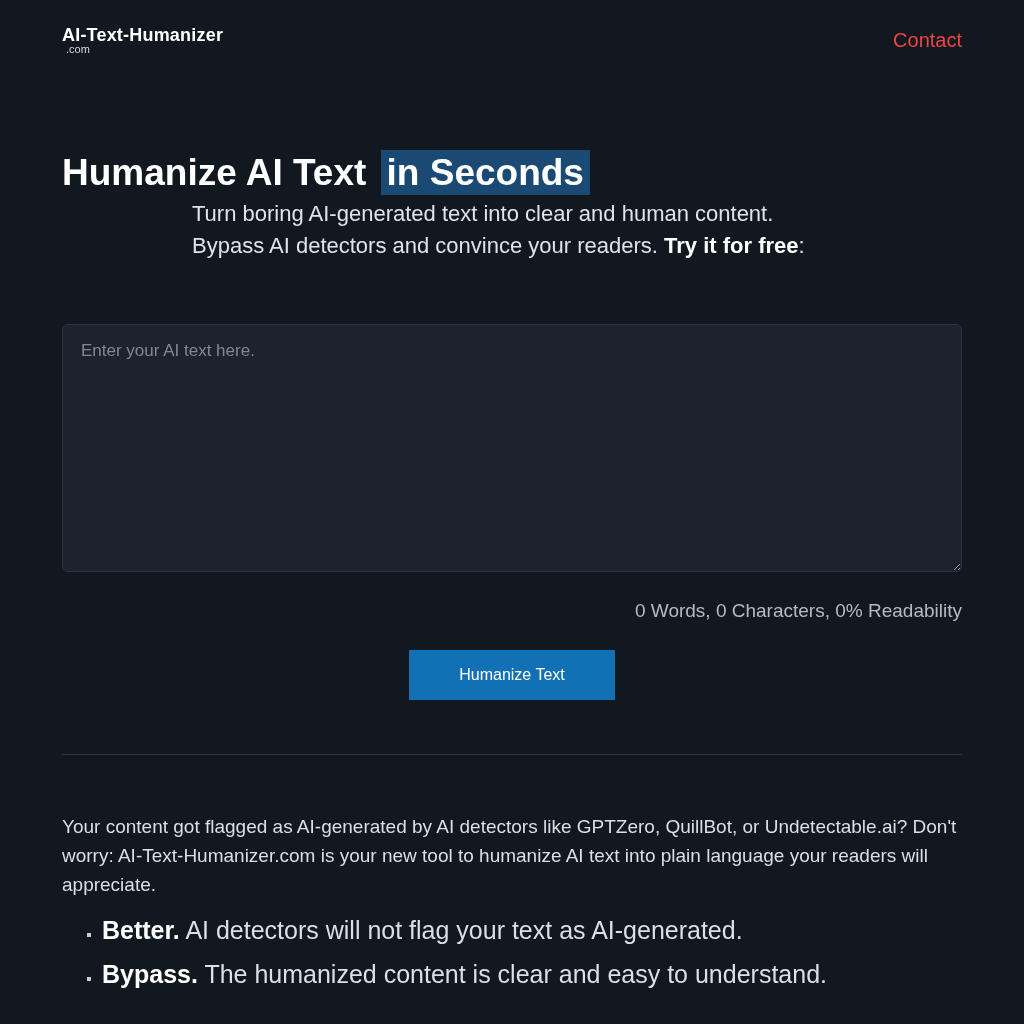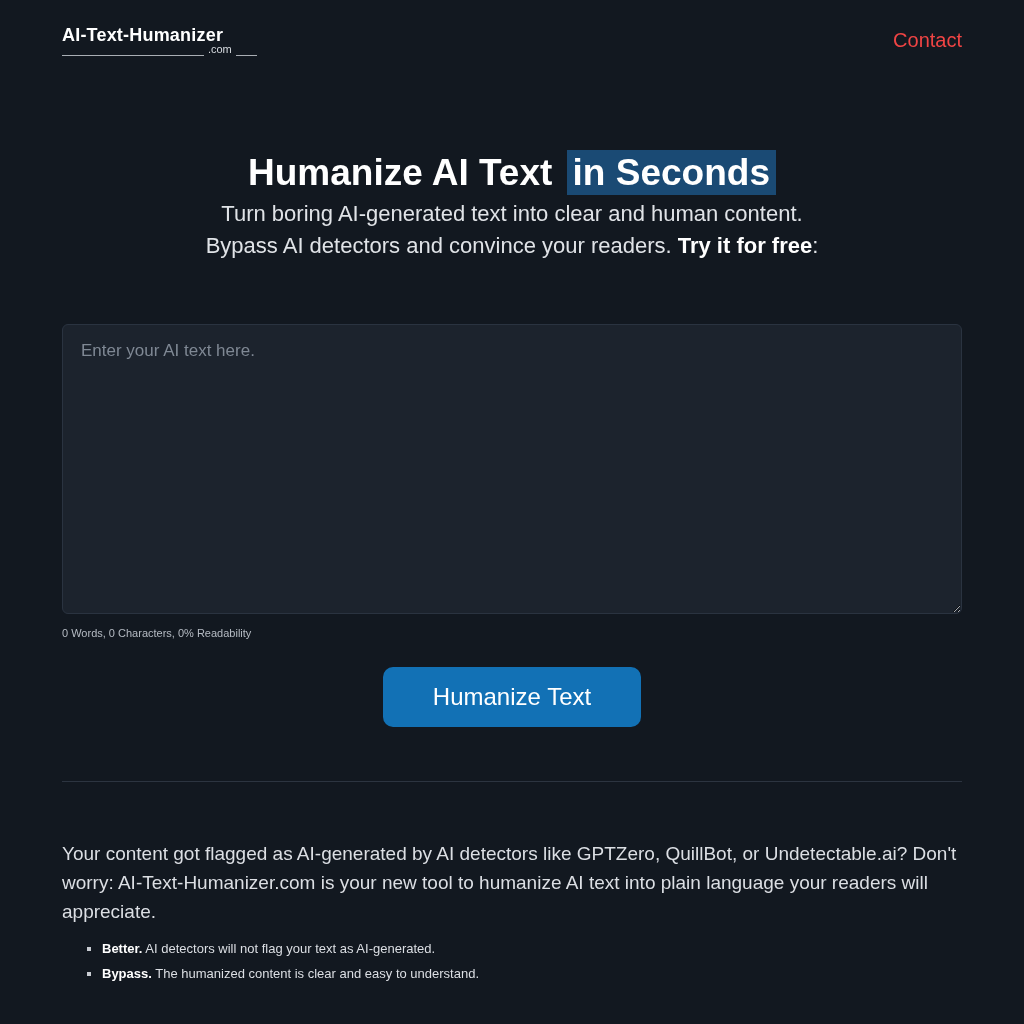--- a/index.html
+++ b/index.html
@@ -28,23 +28,24 @@
     align-items: flex-start;
     color: #fff;
   }
   .logo-main {
     font-size: 18px;
     font-weight: 600;
     letter-spacing: 0.2px;
   }
   .logo-line {
     display: flex;
-    align-items: flex-end;
+    align-items: flex-start;
     width: 195px;
     margin-top: -2px;
+    flex-direction: column;
   }
   .logo-hr {
     flex: 1;
     height: 1px;
     background: #cfd4da;
     opacity: 0.8;
   }
   .logo-sub {
     font-size: 11px;
     color: #d7dbe0;
@@ -55,21 +56,21 @@
   .nav-link {
     font-size: 20px;
     color: #ef4444;
     cursor: pointer;
   }
   .container {
     width: 900px;
     margin: 0 auto;
   }
   .hero {
-    text-align: center;
+    text-align: left;
     padding-top: 92px;
   }
   .hero h1 {
     font-size: 37px;
     font-weight: 700;
     color: #fff;
     display: inline-block;
   }
   .hero h1 .highlight {
     background: #1a4a74;
@@ -82,50 +83,50 @@
     color: #e0e3e7;
     max-width: 640px;
     margin: 4px auto 0 auto;
   }
   .hero .sub strong { color: #fff; font-weight: 700; }
   .input-area {
     margin-top: 62px;
   }
   textarea {
     width: 100%;
-    height: 290px;
+    height: 248px;
     background: #1c232d;
     border: 1px solid #2a3340;
     border-radius: 6px;
     color: #e8eaed;
     font-size: 17px;
     font-family: Arial, Helvetica, sans-serif;
     padding: 16px 18px;
     resize: vertical;
     outline: none;
   }
   textarea::placeholder { color: #7f8894; }
   .counter {
-    text-align: left;
-    font-size: 11px;
+    text-align: right;
+    font-size: 19px;
     color: #b5bbc3;
-    margin-top: 9px;
+    margin-top: 24px;
   }
   .cta-row {
     text-align: center;
     margin-top: 28px;
   }
   .cta-btn {
     display: inline-block;
     background: #1271b5;
     color: #fff;
-    font-size: 24px;
+    font-size: 16px;
     padding: 16px 50px;
     border: none;
-    border-radius: 10px;
+    border-radius: 0;
     cursor: pointer;
   }
   .divider {
     height: 1px;
     background: #2c3440;
     margin: 54px 0 58px 0;
   }
   .why h2 {
     font-size: 34px;
     font-weight: 700;
@@ -136,21 +137,21 @@
     font-size: 19px;
     line-height: 1.52;
     color: #dcdfe4;
     margin-bottom: 10px;
   }
   .why ul {
     list-style: square;
     padding-left: 40px;
   }
   .why li {
-    font-size: 13px;
+    font-size: 25px;
     line-height: 1.75;
     color: #dcdfe4;
   }
   .why li::marker { color: #c8ccd2; font-size: 14px; }
   .why li strong { color: #fff; font-weight: 700; }
 </style>
 </head>
 <body>
 
 <div class="page">

